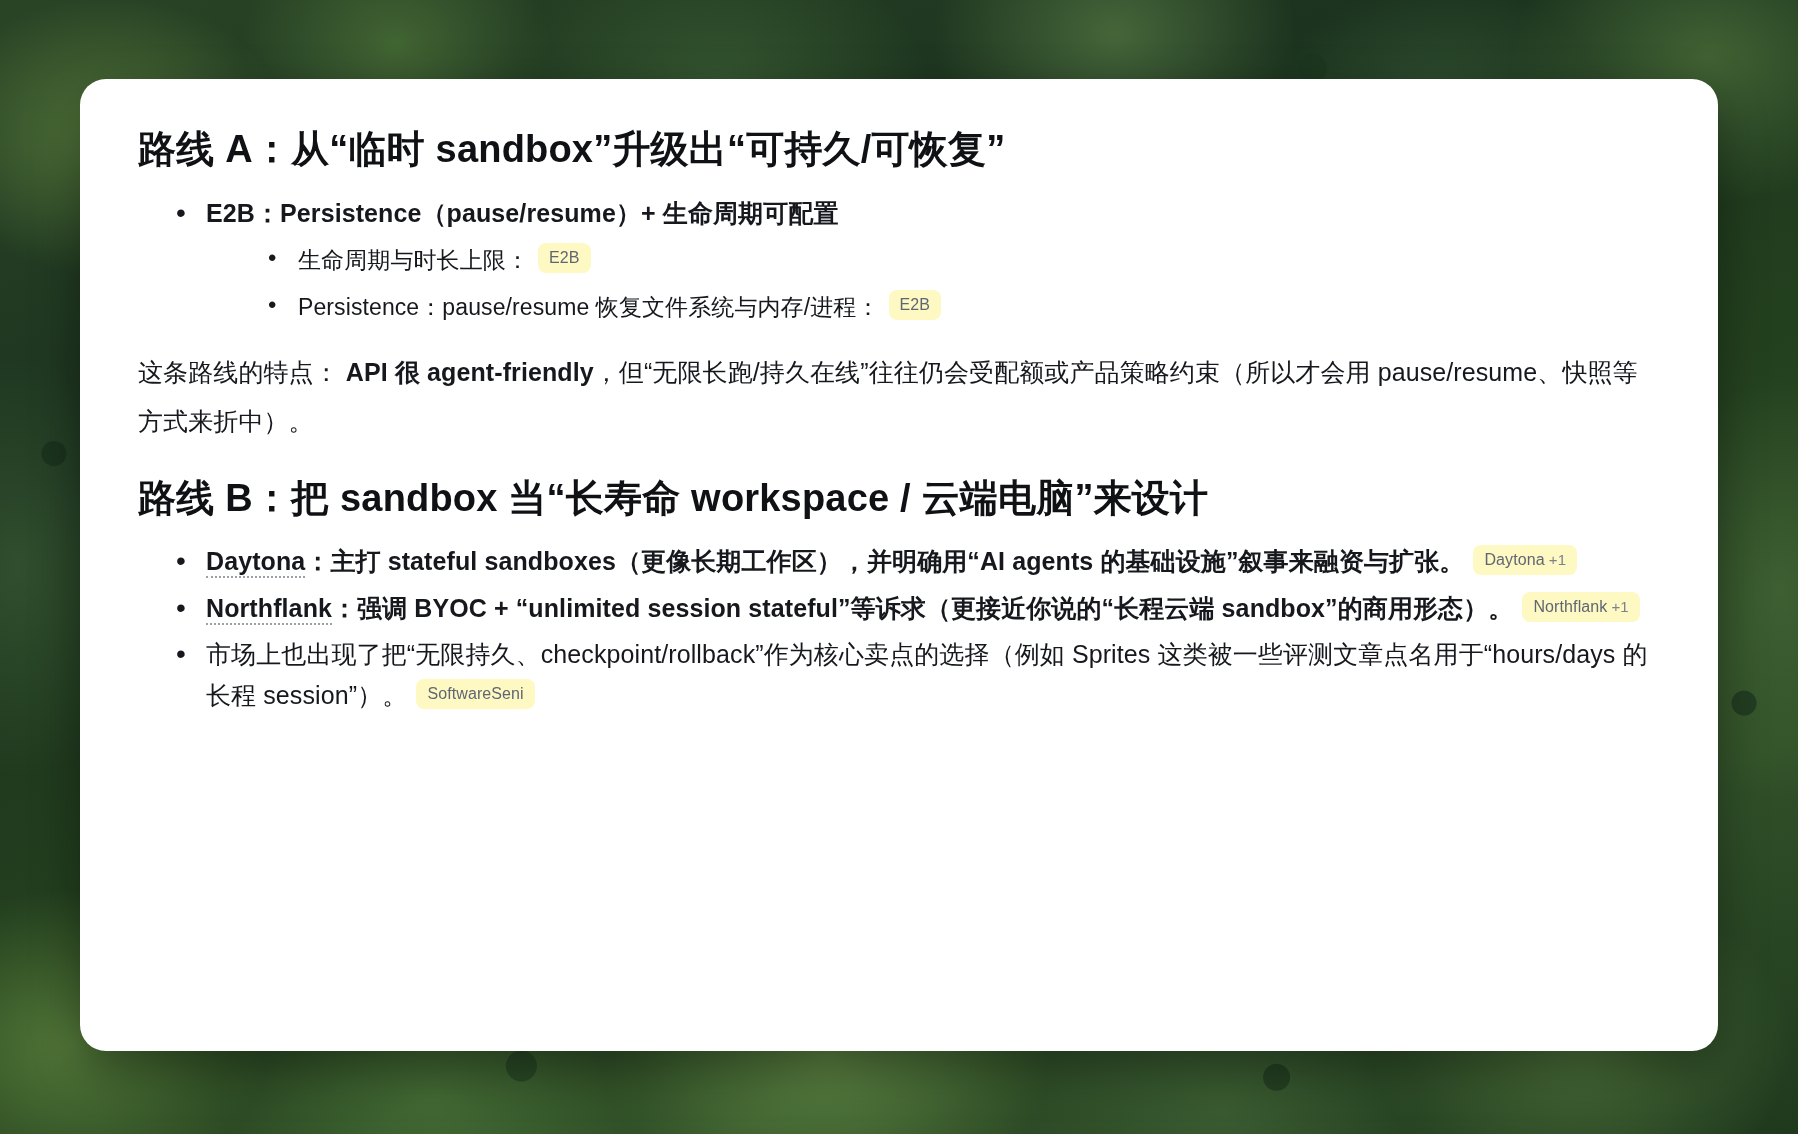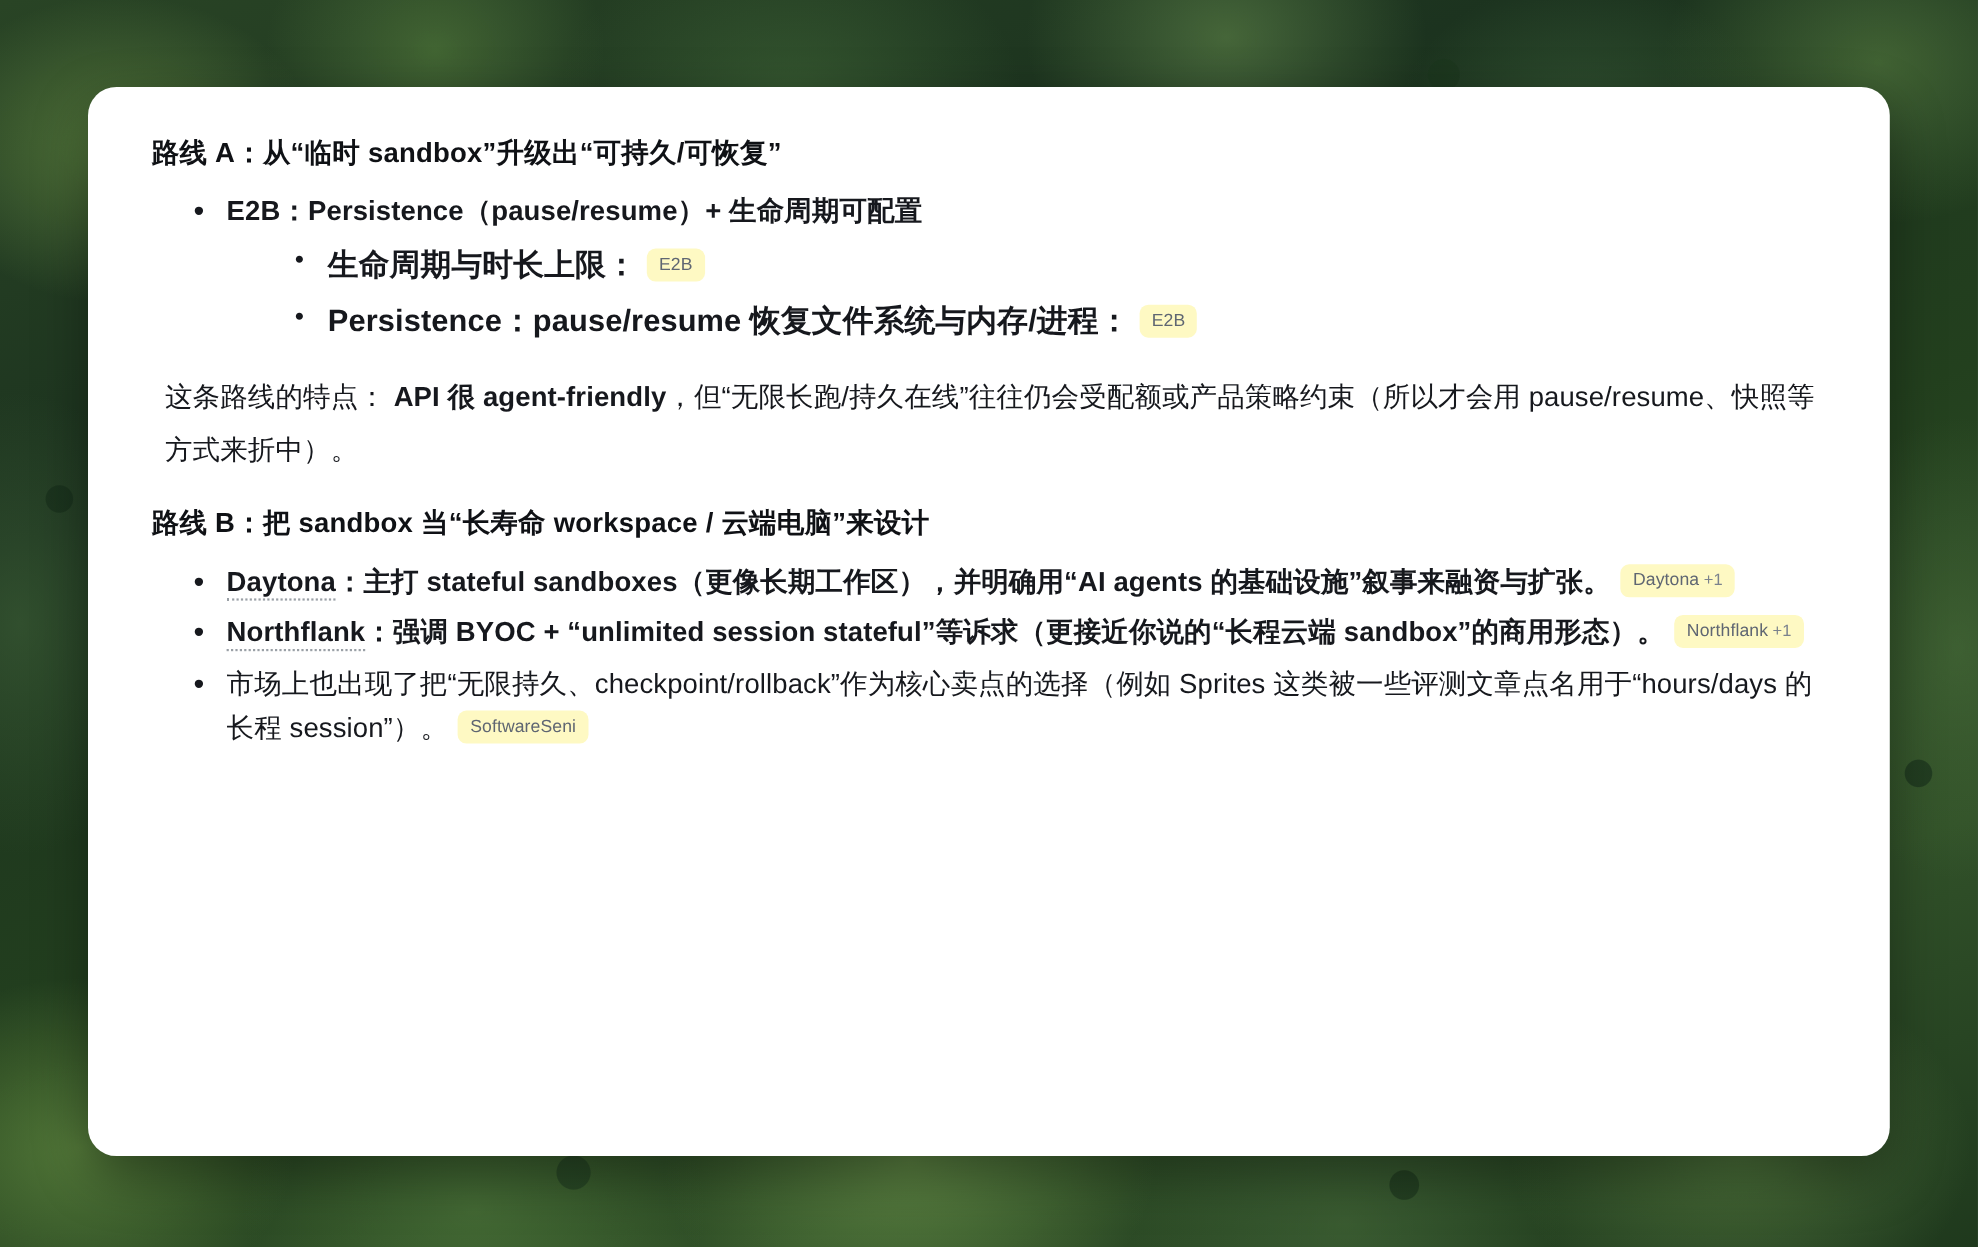--- a/index.html
+++ b/index.html
@@ -72,21 +72,21 @@
   }
 
   .doc {
     color: #16181d;
     font-size: 25px;
     line-height: 1.62;
     letter-spacing: 0.1px;
   }
 
   h2.section-title {
-    font-size: 25px;
+    font-size: 38px;
     font-weight: 700;
     margin: 22px 0 12px 0;
     letter-spacing: 0.2px;
     color: #0f1115;
   }
   h2.section-title:first-child { margin-top: 6px; }
 
   ul.lvl1 {
     list-style: none;
     margin: 0 0 0 0;
@@ -128,26 +128,26 @@
     font-size: 16px;
     line-height: 1;
     padding: 7px 11px;
     margin: 0 2px;
     vertical-align: 5px;
     white-space: nowrap;
   }
   .chip .plus { color: #7b828d; margin-left: 4px; font-size: 15px; }
 
   p.para {
-    margin: 22px 0 10px 12px;
+    margin: 22px 0 10px 0;
     font-size: 25px;
     line-height: 1.95;
   }
 
-  .lvl2-text { font-size: 28px; font-weight: bold; }
+  .lvl2-text { font-size: 23px; }
 </style>
 </head>
 <body>
 
 <div class="backdrop"></div>
 
 <div class="card">
   <div class="doc">
 
     <h2 class="section-title">路线 A：从“临时 sandbox”升级出“可持久/可恢复”</h2>

